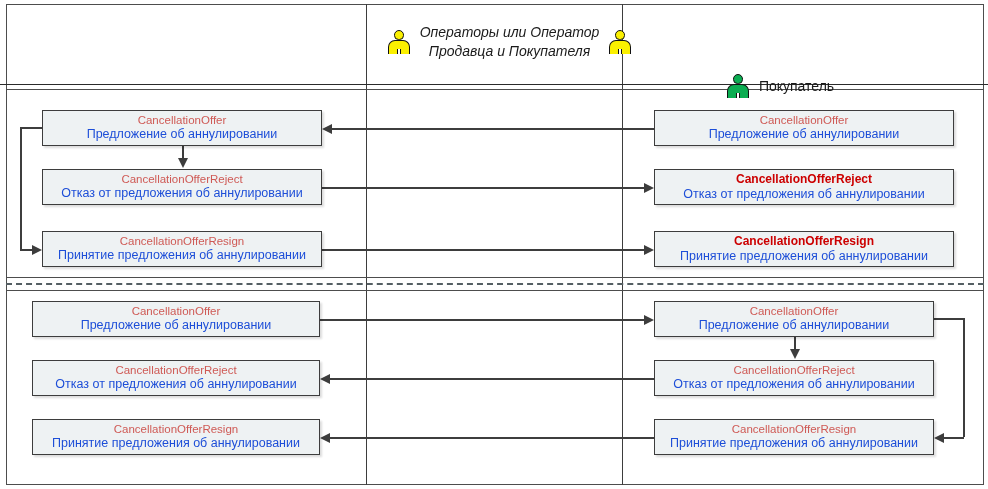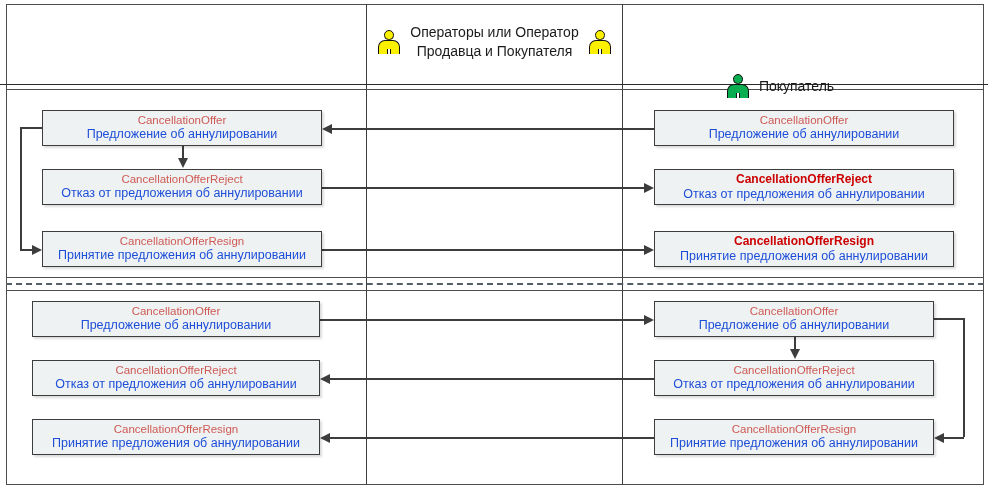--- a/index.html
+++ b/index.html
@@ -188,21 +188,21 @@
   <div class="frame-border" style="left:983px; top:4px; width:1px; height:481px;"></div>
   <div class="frame-border" style="left:6px; top:484px; width:978px; height:1px;"></div>
 
   <div class="lane-divider" style="left:366px; top:4px; height:481px;"></div>
   <div class="lane-divider" style="left:622px; top:4px; height:481px;"></div>
 
   <div class="header-rule" style="top:84px;"></div>
   <div class="section-rule" style="top:89px;"></div>
 
 
-  <div class="lane-head" style="left:367px; width:255px;">
+  <div class="lane-head" style="left:382px; width:255px;font-style:italic;">
     <span class="person yellow">
       <span class="head"></span>
         <span class="body"></span>
         <span class="notch"></span>
     </span>
     <span class="lane-title">Операторы или Оператор
 Продавца и Покупателя</span>
     <span class="person yellow">
       <span class="head"></span>
         <span class="body"></span>

